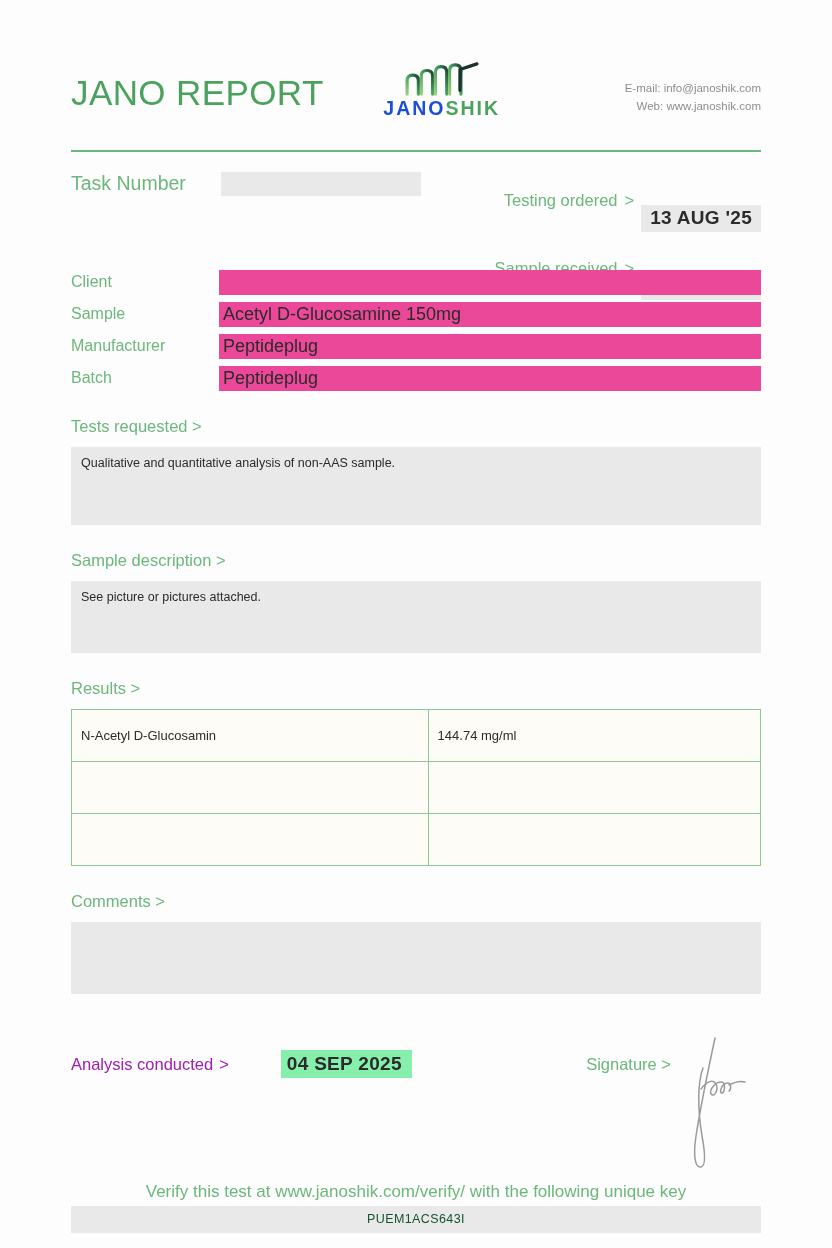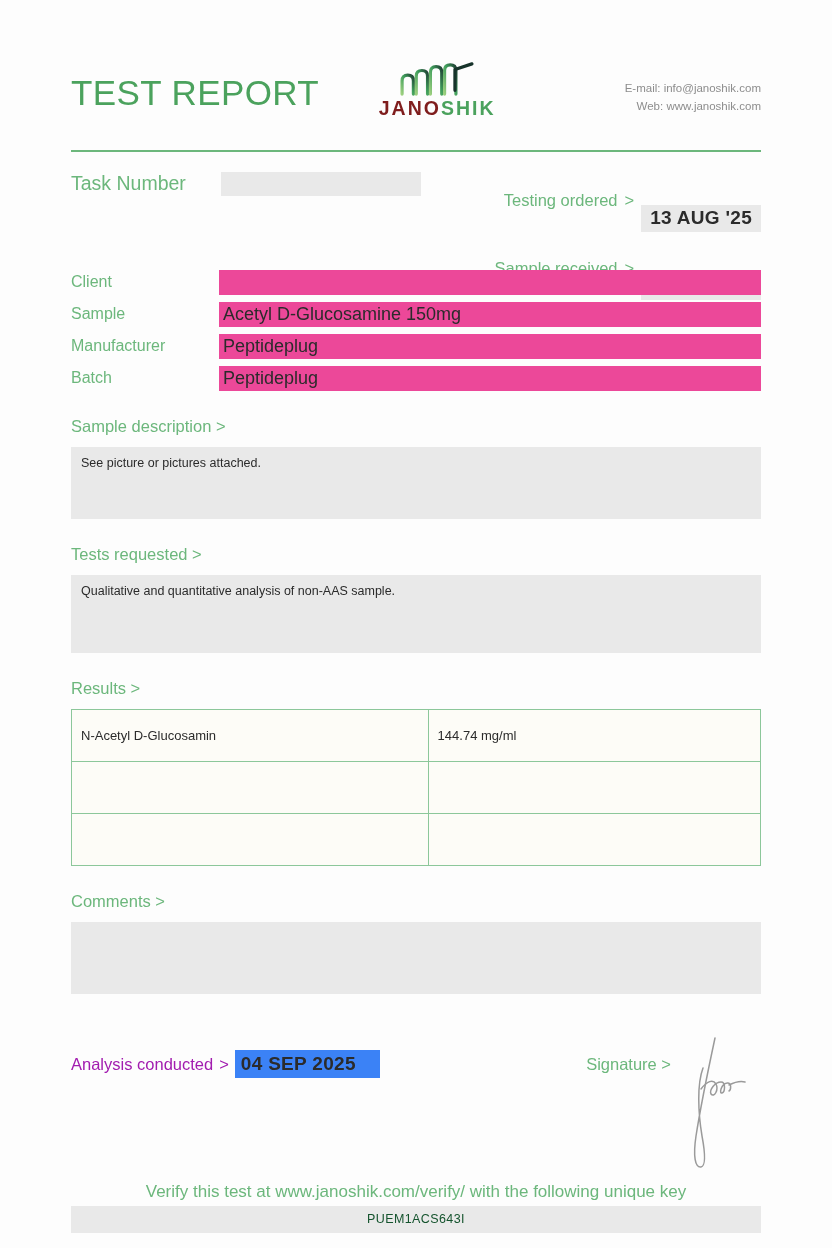--- a/index.html
+++ b/index.html
@@ -49,21 +49,21 @@
   }
   .logo-mark { height: 34px; display: block; margin: 0 auto; }
   .logo-word {
     font-size: 19.5px;
     letter-spacing: 2.0px;
     font-weight: 700;
     line-height: 1;
     margin-top: 3px;
     white-space: nowrap;
   }
-  .logo-word .dark { color: #7f1d1d; }
+  .logo-word .dark { color: #1d4ed8; }
   .logo-word .green { color: #4ba25d; }
   .contact {
     margin-left: auto;
     text-align: right;
     font-size: 11.5px;
     color: #8d8d8d;
     line-height: 1.55;
     margin-top: 22px;
     white-space: nowrap;
   }
@@ -205,24 +205,25 @@
     font-size: 16.5px;
     color: #a21caf;
     white-space: nowrap;
     line-height: 28px;
   }
   .analysis-gt { margin: 0 6px; }
   .analysis-val {
     font-size: 19px;
     font-weight: 700;
     color: #2b2b2b;
-    background: #3b82f6;
-    padding: 3px 24px 4px 6px;
+    background: #86efac;
+    padding: 3px 10px 4px 6px;
     letter-spacing: 0.3px;
     white-space: nowrap;
+    margin-left: 46px;
   }
   .sign-right {
     margin-left: auto;
     display: flex;
     align-items: flex-start;
     margin-right: 12px;
   }
   .sign-label {
     font-size: 16.5px;
     color: #6cb77c;
@@ -249,21 +250,21 @@
     color: #14532d;
     letter-spacing: 0.4px;
   }
 </style>
 </head>
 <body>
 
 <div class="page">
 
   <div class="header">
-    <div class="title">TEST REPORT</div>
+    <div class="title">JANO REPORT</div>
 
     <div class="logo-block">
       <svg class="logo-mark" viewBox="0 0 86 36" width="86" height="34">
         <defs>
           <linearGradient id="barGrad" x1="0" y1="1" x2="1" y2="0">
             <stop offset="0%" stop-color="#9ccf7e"></stop>
             <stop offset="55%" stop-color="#3f9e5c"></stop>
             <stop offset="100%" stop-color="#1f3d33"></stop>
           </linearGradient>
         </defs>
@@ -319,27 +320,27 @@
       <div class="info-label">Manufacturer</div>
       <div class="info-value">Peptideplug</div>
     </div>
     <div class="info-row">
       <div class="info-label">Batch</div>
       <div class="info-value">Peptideplug</div>
     </div>
   </div>
 
   <div class="section">
+    <div class="section-title">Tests requested &gt;</div>
+    <div class="section-box box-tests">Qualitative and quantitative analysis of non-AAS sample.</div>
+  </div>
+
+  <div class="section">
     <div class="section-title">Sample description &gt;</div>
     <div class="section-box box-desc">See picture or pictures attached.</div>
-  </div>
-
-  <div class="section">
-    <div class="section-title">Tests requested &gt;</div>
-    <div class="section-box box-tests">Qualitative and quantitative analysis of non-AAS sample.</div>
   </div>
 
   <div class="section">
     <div class="section-title">Results &gt;</div>
     <table class="results-table">
       <tbody>
         <tr>
           <td class="col-name">N-Acetyl D-Glucosamin</td>
           <td>144.74 mg/ml</td>
         </tr>

